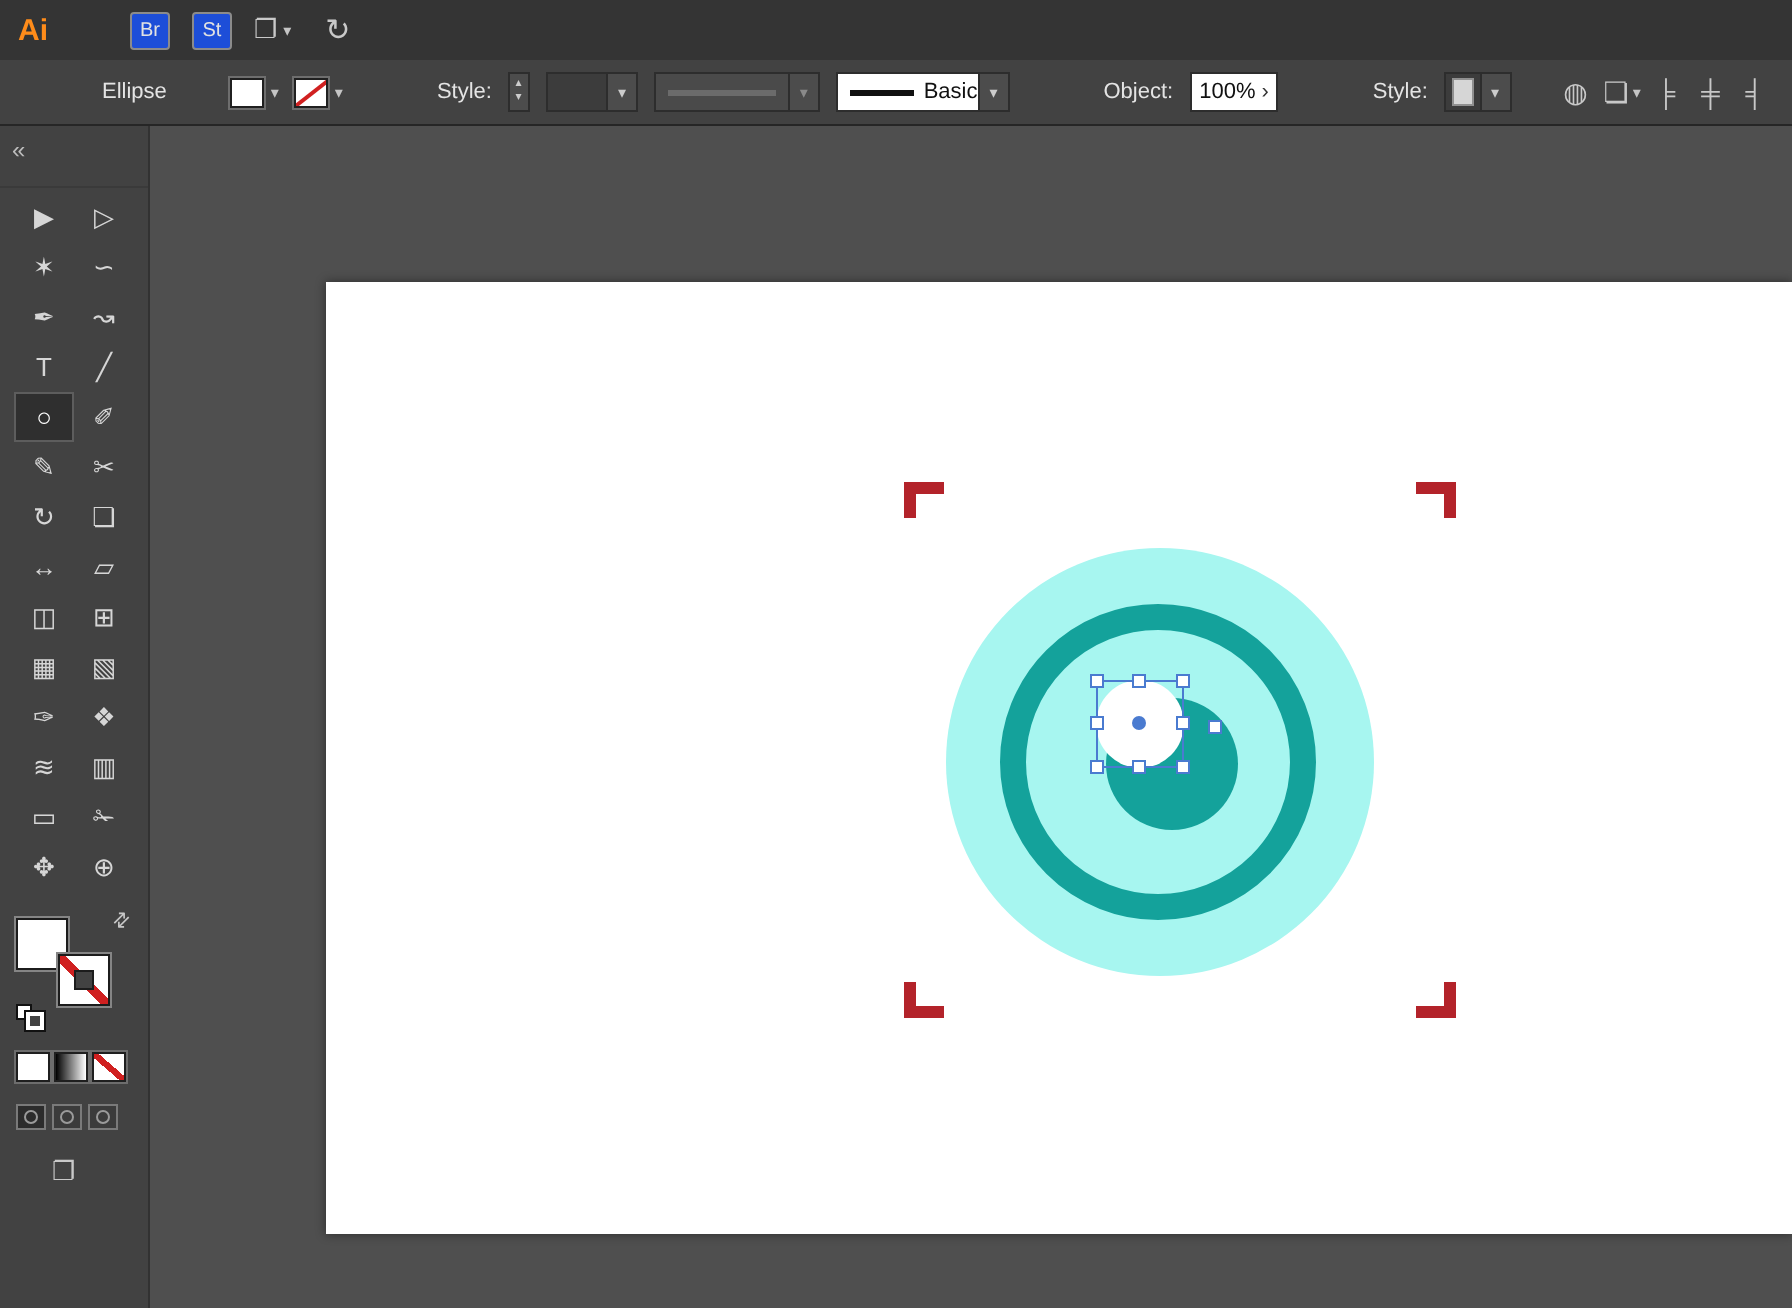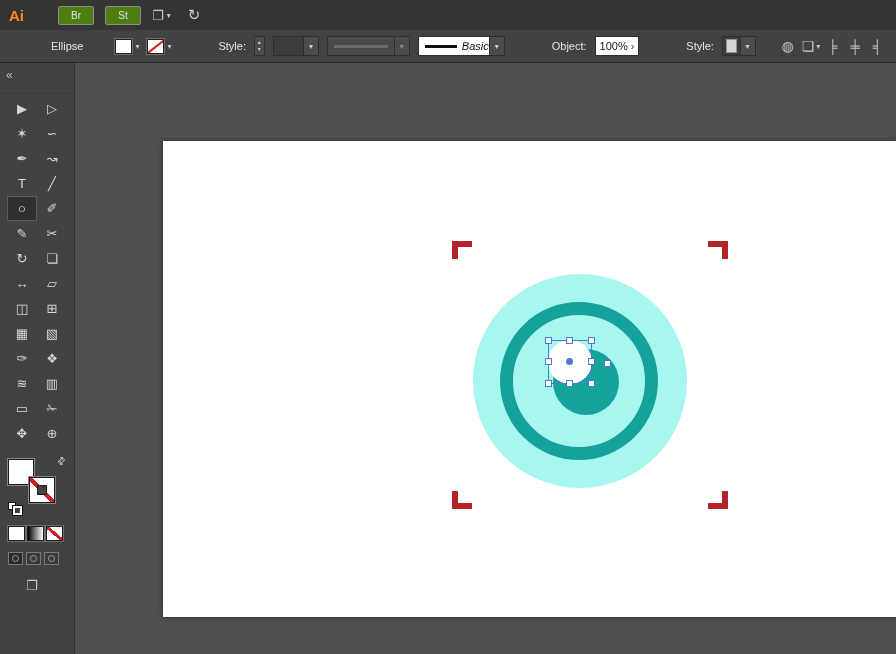--- a/index.html
+++ b/index.html
@@ -1,26 +1,26 @@
 <!DOCTYPE html>
 <html><head>
 <meta charset="utf-8">
 <style>
   * { margin:0; padding:0; box-sizing:border-box; }
   html,body { width:896px; height:654px; overflow:hidden; }
   body { font-family:"Liberation Sans","DejaVu Sans",sans-serif; background:#4f4f4f; color:#ddd; }
   .app { width:896px; height:654px; display:flex; flex-direction:column; }
 
   
-  .menubar { height:30px; background:#343434; display:flex; align-items:center; font-size:12px; flex:0 0 auto; }
+  .menubar { height:30px; background:#343434; display:flex; align-items:center; font-size:12px; flex:0 0 auto;gap:7px; }
   .logo { color:#ff8c1a; font-weight:bold; font-size:15px; padding:0 12px 0 9px; }
   .menus { display:flex; }
   .menu-item { padding:0 11px; line-height:30px; color:#dedede; }
   .mb-right { margin-left:22px; display:flex; align-items:center; gap:11px; }
-  .badge { width:36px; height:19px; border:1px solid #8b8b8b; border-radius:2px; font-size:10px; display:flex; align-items:center; justify-content:center; color:#e2e2e2; background:#4d7c0f;text-align:right; }
+  .badge { width:20px; height:19px; border:1px solid #8b8b8b; border-radius:2px; font-size:10px; display:flex; align-items:center; justify-content:center; color:#e2e2e2; background:#1d4ed8;text-align:right; }
   .ws { display:flex; align-items:center; gap:3px; color:#c9c9c9; }
   .ws-icon { font-size:13px; }
   .caret { font-size:8px; color:#c5c5c5; }
   .sync { font-size:15px; color:#c9c9c9; margin-left:6px; }
 
   
   .controlbar { height:33px; background:#424242; border-bottom:1px solid #262626; display:flex; align-items:center; font-size:11px; padding:0 8px 0 12px; gap:8px; flex:0 0 auto; }
   .cb-label { color:#e4e4e4; white-space:nowrap;margin-left:39px; }
   .tool-name { margin-right:24px; }
   .swatch-ctl { display:flex; align-items:center; gap:3px; }
@@ -28,21 +28,21 @@
   .swatch.none::after { content:""; position:absolute; left:-4px; right:-4px; top:50%; height:2px; background:#d02020; transform:rotate(-38deg); }
   .stepper { width:13px; height:20px; background:#4c4c4c; border:1px solid #2d2d2d; display:flex; flex-direction:column; align-items:center; justify-content:center; font-size:6px; line-height:7px; color:#ccc; }
   .combo { height:20px; border:1px solid #2d2d2d; display:flex; align-items:center; background:#3c3c3c; }
   .combo-btn { width:15px; align-self:stretch; display:flex; align-items:center; justify-content:center; background:#4c4c4c; border-left:1px solid #2d2d2d; font-size:8px; color:#ccc; }
   .combo.weight { width:58px; } .combo.weight .combo-val { flex:1; }
   .combo.profile { width:104px; background:#4a4a4a; }
   .profile-line { flex:1; height:3px; margin:0 6px; background:#6b6b6b; }
   .combo.profile .combo-btn { color:#8a8a8a; }
   .combo.brush { width:98px; background:#ffffff; }
   .stroke-preview { width:32px; height:3px; background:#101010; margin-left:6px; flex:0 0 auto; }
-  .combo.brush .combo-val { color:#111; flex:1; padding-left:5px;font-style:italic; }
+  .combo.brush .combo-val { color:#111; flex:1; padding-left:5px; }
   .opacity-field { width:56px; height:20px; background:#fff; border:1px solid #2d2d2d; display:flex; align-items:center; }
   .op-val { flex:1; color:#111; padding-left:4px; }
   .op-arrow { color:#333; padding-right:4px; font-size:11px; }
   .combo.stylec { width:42px; }
   .style-swatch { flex:1; height:14px; margin:0 3px; background:#d6d6d6; border:1px solid #909090; }
   .cb-icon { font-size:14px; color:#c8c8c8; }
   .gap-l { margin-left:18px; }
   .iconbtn { display:flex; align-items:center; gap:2px; color:#c8c8c8; }
   .cb-right { margin-left:auto; display:flex; gap:13px; font-size:13px; color:#c8c8c8; padding-right:6px; }
 

